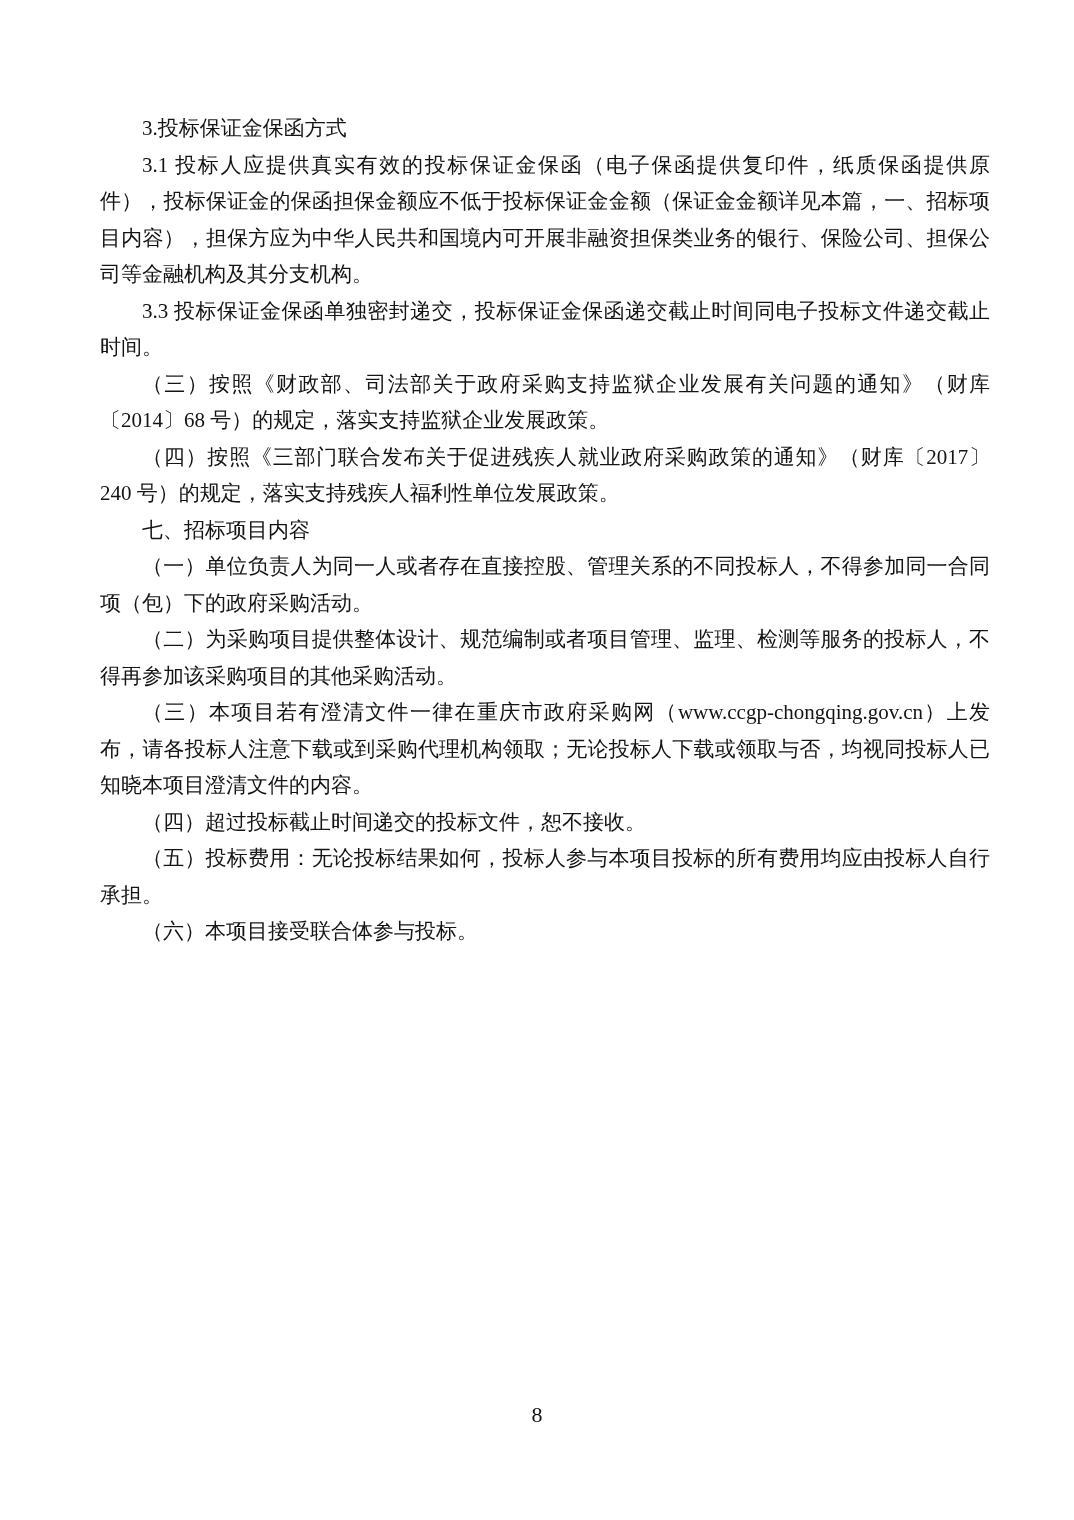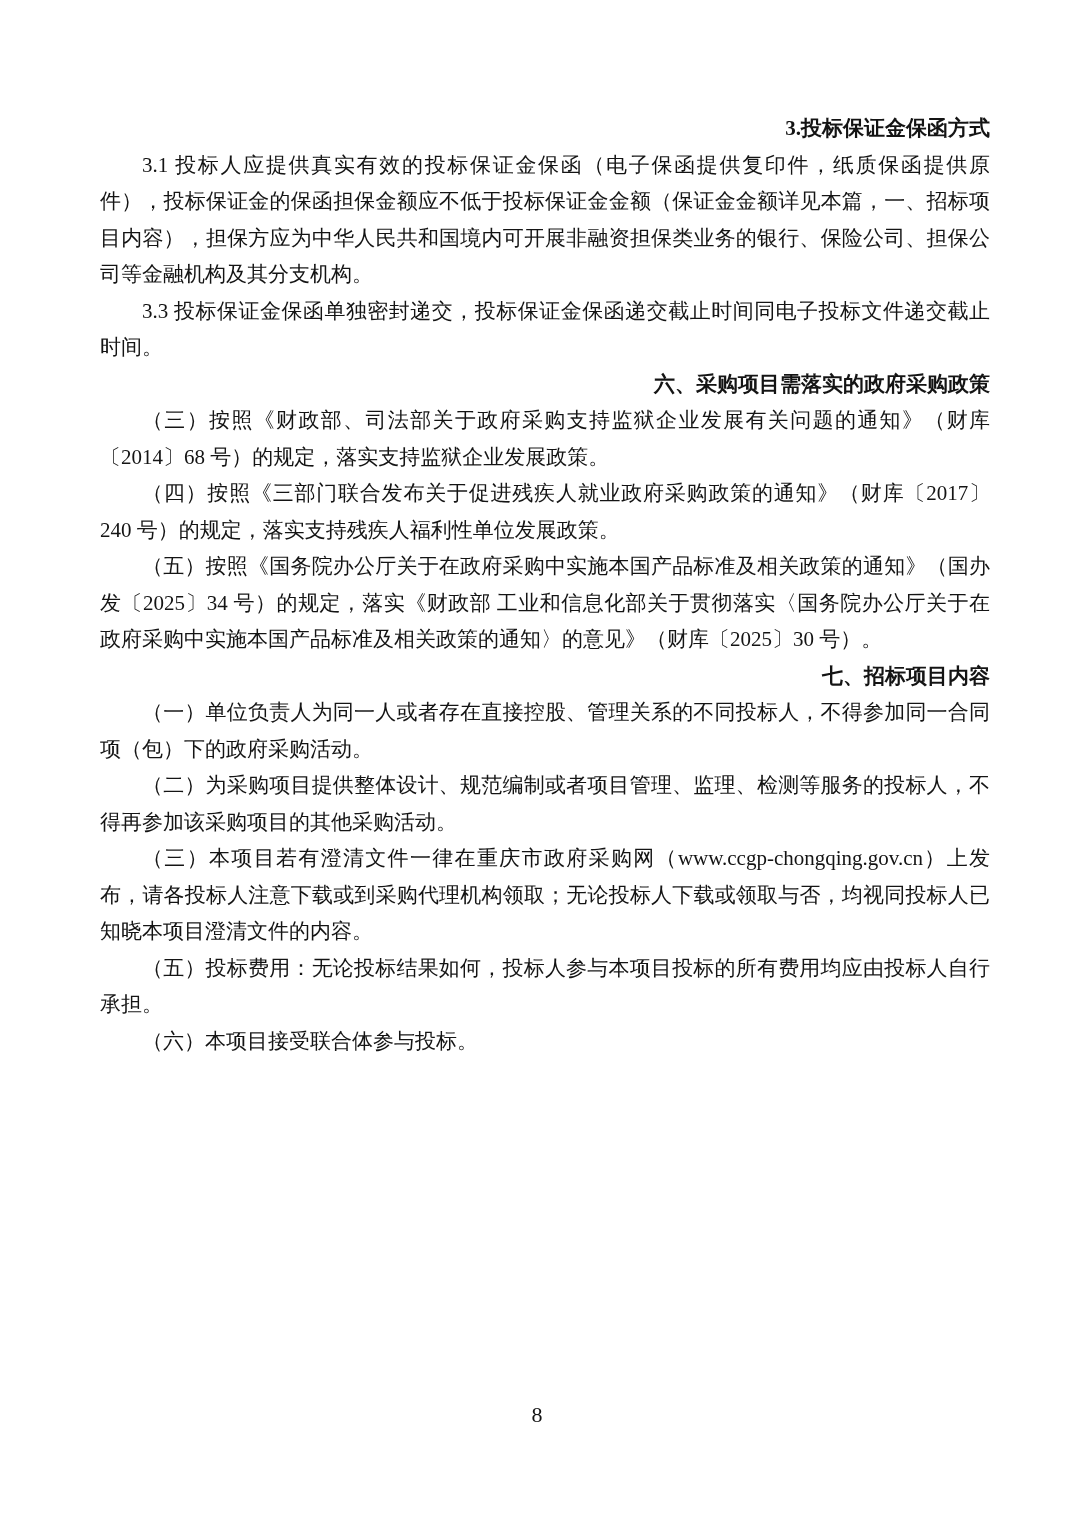--- a/index.html
+++ b/index.html
@@ -23,22 +23,22 @@
     font-size: 21px;
     line-height: 36.5px;
     text-align: justify;
   }
   .blk {
     margin: 0;
     padding: 0;
     text-indent: 42px;
   }
   .heading {
-    font-weight: bold;
-    text-align: right;
+    font-weight: normal;
+    text-align: left;
   }
   .bold-para {
     font-weight: normal;
   }
   .page-number {
     position: absolute;
     top: 1400px;
     left: 0;
     width: 100%;
     text-align: center;
@@ -47,25 +47,24 @@
     color: #141414;
   }
 </style>
 </head>
 <body>
 
 <div class="doc-body">
   <p class="blk heading">3.投标保证金保函方式</p>
   <p class="blk">3.1 投标人应提供真实有效的投标保证金保函（电子保函提供复印件，纸质保函提供原件），投标保证金的保函担保金额应不低于投标保证金金额（保证金金额详见本篇，一、招标项目内容），担保方应为中华人民共和国境内可开展非融资担保类业务的银行、保险公司、担保公司等金融机构及其分支机构。</p>
   <p class="blk">3.3 投标保证金保函单独密封递交，投标保证金保函递交截止时间同电子投标文件递交截止时间。</p>
-  <p class="blk heading">六、采购项目需落实的政府采购政策</p>
   <p class="blk">（三）按照《财政部、司法部关于政府采购支持监狱企业发展有关问题的通知》（财库〔2014〕68 号）的规定，落实支持监狱企业发展政策。</p>
   <p class="blk">（四）按照《三部门联合发布关于促进残疾人就业政府采购政策的通知》（财库〔2017〕240 号）的规定，落实支持残疾人福利性单位发展政策。</p>
-  <p class="blk">（五）按照《国务院办公厅关于在政府采购中实施本国产品标准及相关政策的通知》（国办发〔2025〕34 号）的规定，落实《财政部 工业和信息化部关于贯彻落实〈国务院办公厅关于在政府采购中实施本国产品标准及相关政策的通知〉的意见》（财库〔2025〕30 号）。</p>
   <p class="blk heading">七、招标项目内容</p>
   <p class="blk">（一）单位负责人为同一人或者存在直接控股、管理关系的不同投标人，不得参加同一合同项（包）下的政府采购活动。</p>
   <p class="blk">（二）为采购项目提供整体设计、规范编制或者项目管理、监理、检测等服务的投标人，不得再参加该采购项目的其他采购活动。</p>
   <p class="blk">（三）本项目若有澄清文件一律在重庆市政府采购网（www.ccgp-chongqing.gov.cn）上发布，请各投标人注意下载或到采购代理机构领取；无论投标人下载或领取与否，均视同投标人已知晓本项目澄清文件的内容。</p>
+  <p class="blk">（四）超过投标截止时间递交的投标文件，恕不接收。</p>
   <p class="blk">（五）投标费用：无论投标结果如何，投标人参与本项目投标的所有费用均应由投标人自行承担。</p>
   <p class="blk bold-para">（六）本项目接受联合体参与投标。</p>
 </div>
 
 <div class="page-number">8</div>
 
 </body></html>

